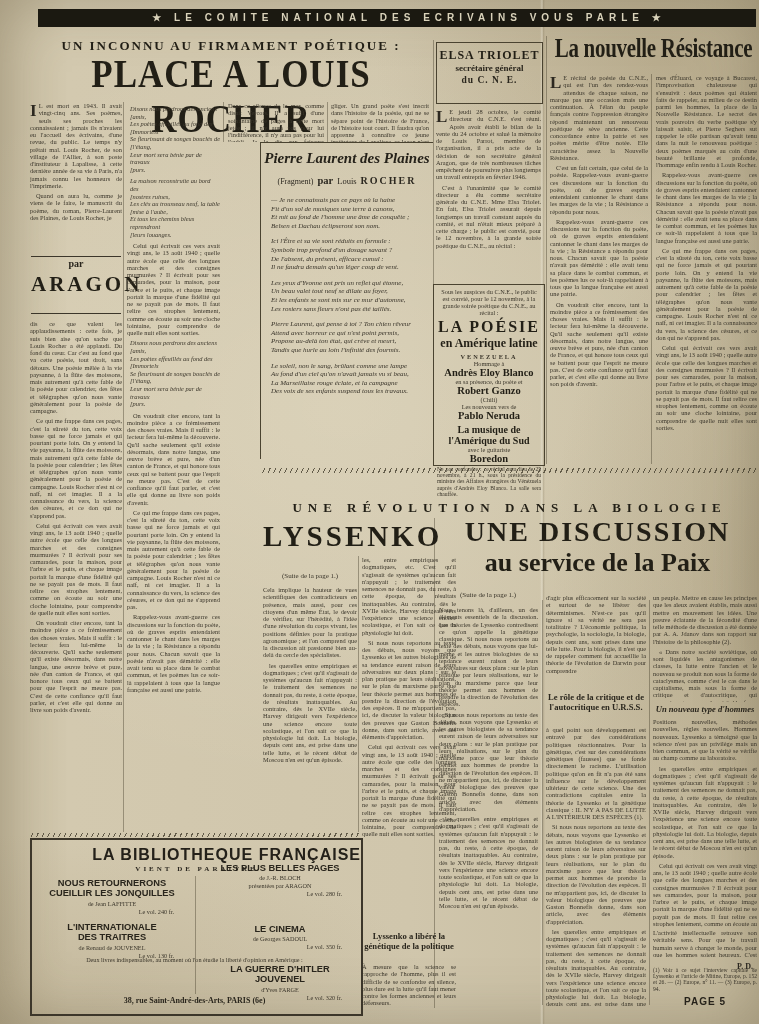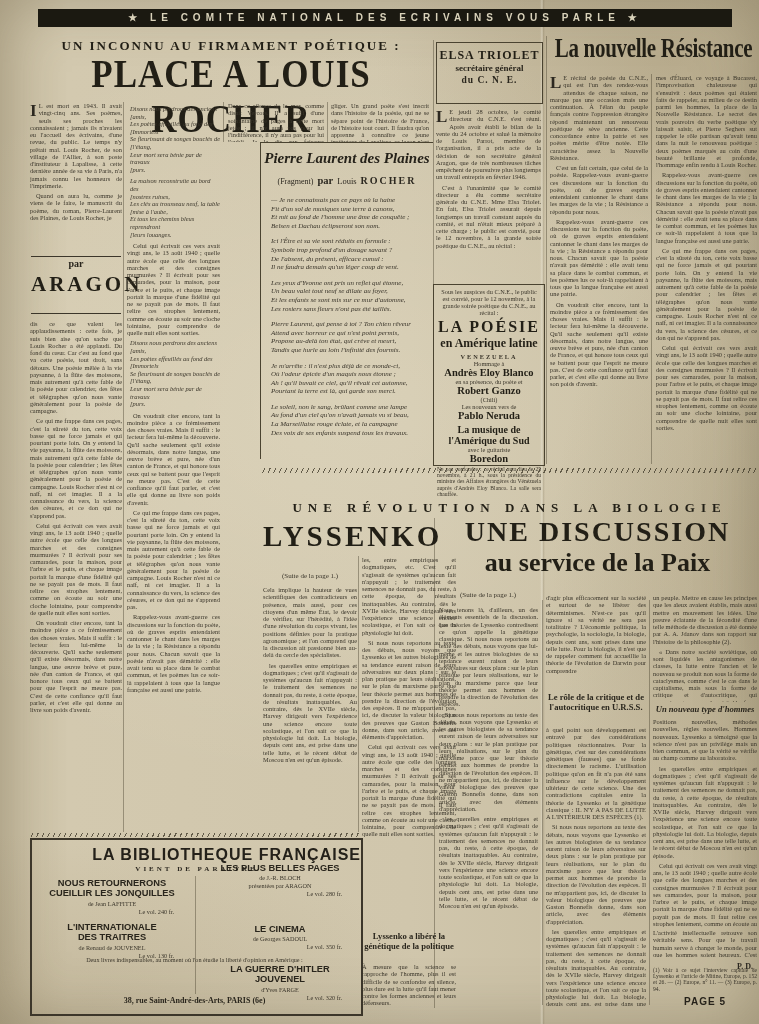--- a/index.html
+++ b/index.html
@@ -12,21 +12,21 @@
       radial-gradient(ellipse 300px 520px at 101% 55%, rgba(140,124,90,.25), transparent 72%),
       radial-gradient(ellipse 540px 260px at 8% 99%, rgba(143,127,92,.22), transparent 70%),
       radial-gradient(ellipse 700px 500px at 45% 40%, rgba(255,250,230,.20), transparent 75%),
       linear-gradient(90deg,#c7bca0 0%,#d3c9af 9%,#d0c6ac 54%,#c3b89b 100%);
     box-shadow:inset 0 0 60px rgba(90,78,52,.35);}
   .crease{position:absolute;top:0;bottom:0;width:5px;
     background:linear-gradient(90deg,transparent,rgba(255,255,245,.30) 40%,rgba(92,80,56,.16) 70%,transparent);}
   .abs{position:absolute;}
   
   .bar{background:#1b1911;color:#d9d2ba;text-align:center;overflow:hidden;white-space:nowrap;
-       font-family:"Liberation Sans",sans-serif;font-weight:bold;}
+       font-family:"Liberation Sans",sans-serif;font-weight:bold;padding-left:24px;}
   .zig{background:repeating-linear-gradient(115deg,transparent 0 2px,rgba(60,54,38,.75) 2px 3px,transparent 3px 5px);}
   
   .serifhead{font-family:"Liberation Serif",serif;font-weight:bold;color:#221f16;text-align:center;}
   
   .col{position:absolute;overflow:hidden;font-size:6.4px;line-height:7.25px;text-align:justify;color:#3b362b;}
   .col p{margin:0 0 3px 0;text-indent:6px;}
   .col p.np{text-indent:0;}
   .dc{float:left;font:bold 17px/13px "Liberation Serif",serif;padding:2px 2px 0 0;color:#2c2820;}
   .verse{font-style:italic;text-align:left;white-space:pre-line;margin:3px 0 4px 3px;line-height:7.6px;}
   .rule-v{position:absolute;width:1px;background:rgba(70,62,44,.42);}
@@ -128,24 +128,20 @@
 De l'absent, du présent, efficace cumul :
 Il ne faudra demain qu'un léger coup de vent.</div>
     <div class="stanza">Les yeux d'Yvonne ont pris un reflet qui étonne,
 Un beau valet tout neuf se dilate au foyer,
 Et les enfants se sont mis sur ce mur d'automne,
 Les rosiers sans fleurs n'ont pas été taillés.</div>
     <div class="stanza">Pierre Laurent, qui pense à toi ? Ton chien rêveur
 Attend avec horreur ce qui n'est point permis,
 Propose au-delà ton état, qui crève et meurt,
 Tandis que hurle au loin l'infinité des fourmis.</div>
-    <div class="stanza">Je m'arrête : il n'est plus déjà de ce monde-ci,
-Où l'odeur épicée d'un maquis nous étonne ;
-Ah ! qu'il buvait ce ciel, qu'il rêvait cet automne,
-Pourtant la terre est là, qui garde son merci.</div>
     <div class="stanza">Le soleil, non le sang, brûlant comme une lampe
 Au fond d'un ciel qu'on n'avait jamais vu si beau,
 La Marseillaise rouge éclate, et la campagne
 Des voix de ses enfants suspend tous les travaux.</div>
   </div>
 
   <div class="boxed" style="left:436px;top:42px;width:105px;height:60px;text-align:center;">
     <div style="font:bold 12px/16px 'Liberation Serif',serif;letter-spacing:1px;margin-top:4px;color:#221f16;">ELSA TRIOLET</div>
     <div style="font:bold 9px/11px 'Liberation Serif',serif;color:#2a261d;">secrétaire général</div>
     <div style="font:bold 9.5px/12px 'Liberation Serif',serif;letter-spacing:1px;color:#2a261d;">du C. N. E.</div>

